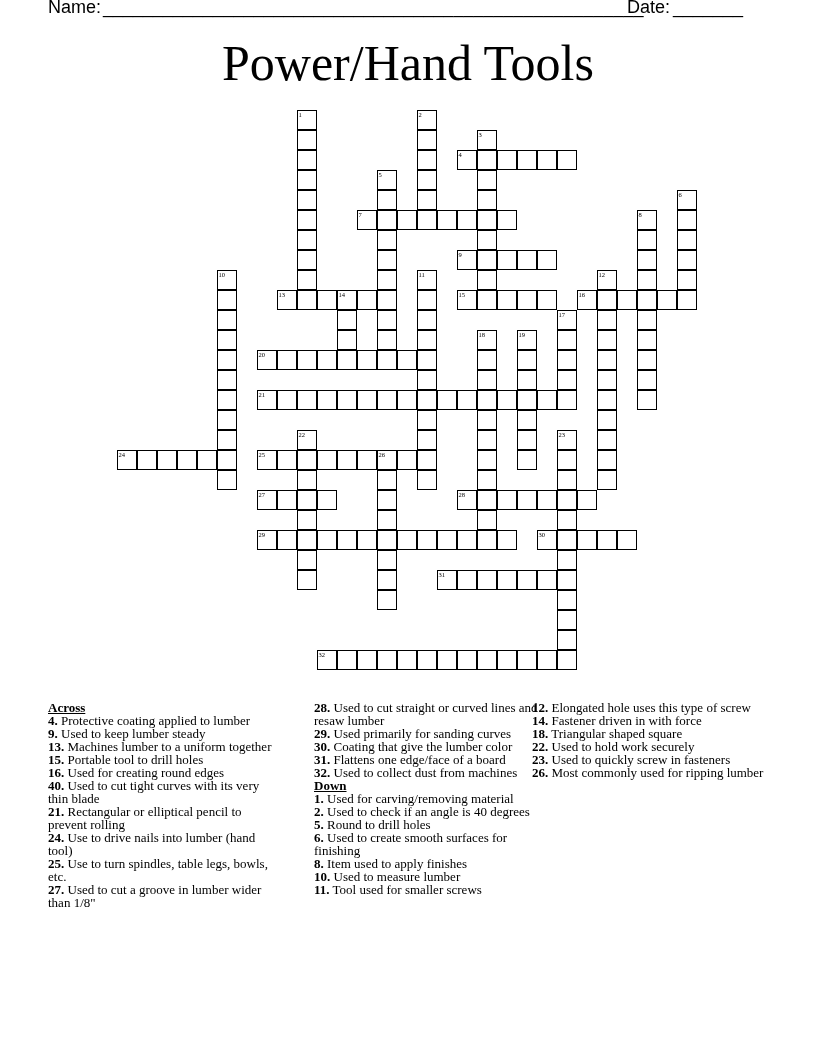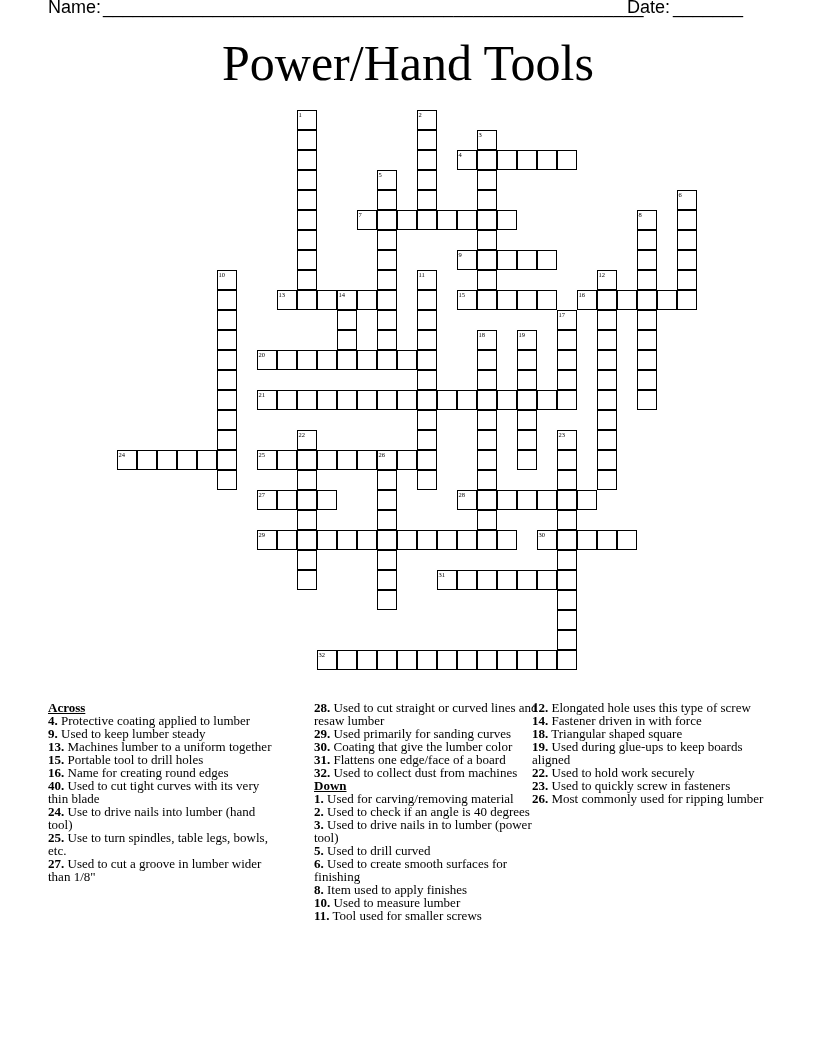--- a/index.html
+++ b/index.html
@@ -348,50 +348,49 @@
     <div class="cell" style="left: 420px; top: 540px;"></div>
   </div>
 
 <div class="clues col1">
   <span class="heading">Across</span>
   <div id="col1-list">
       <span class="clue"><b>4.</b><span> Protective coating applied to lumber</span></span>
       <span class="clue"><b>9.</b><span> Used to keep lumber steady</span></span>
       <span class="clue"><b>13.</b><span> Machines lumber to a uniform together</span></span>
       <span class="clue"><b>15.</b><span> Portable tool to drill holes</span></span>
-      <span class="clue"><b>16.</b><span> Name for creating round edges</span></span>
+      <span class="clue"><b>16.</b><span> Used for creating round edges</span></span>
       <span class="clue"><b>40.</b><span> Used to cut tight curves with its very thin blade</span></span>
+      <span class="clue"><b>21.</b><span> Rectangular or elliptical pencil to prevent rolling</span></span>
       <span class="clue"><b>24.</b><span> Use to drive nails into lumber (hand tool)</span></span>
       <span class="clue"><b>25.</b><span> Use to turn spindles, table legs, bowls, etc.</span></span>
       <span class="clue"><b>27.</b><span> Used to cut a groove in lumber wider than 1/8"</span></span>
     </div>
 </div>
 <div class="clues col2">
   <div id="col2-list-a">
       <span class="clue"><b>28.</b><span> Used to cut straight or curved lines and resaw lumber</span></span>
       <span class="clue"><b>29.</b><span> Used primarily for sanding curves</span></span>
       <span class="clue"><b>30.</b><span> Coating that give the lumber color</span></span>
       <span class="clue"><b>31.</b><span> Flattens one edge/face of a board</span></span>
       <span class="clue"><b>32.</b><span> Used to collect dust from machines</span></span>
     </div>
   <span class="heading">Down</span>
   <div id="col2-list-b">
       <span class="clue"><b>1.</b><span> Used for carving/removing material</span></span>
       <span class="clue"><b>2.</b><span> Used to check if an angle is 40 degrees</span></span>
-      <span class="clue"><b>3.</b><span> Used to drive nails in to lumber (power tool)</span></span>
-      <span class="clue"><b>5.</b><span> Used to drill curved</span></span>
+      <span class="clue"><b>5.</b><span> Round to drill holes</span></span>
       <span class="clue"><b>6.</b><span> Used to create smooth surfaces for finishing</span></span>
       <span class="clue"><b>8.</b><span> Item used to apply finishes</span></span>
       <span class="clue"><b>10.</b><span> Used to measure lumber</span></span>
       <span class="clue"><b>11.</b><span> Tool used for smaller screws</span></span>
     </div>
 </div>
 <div class="clues col3">
   <div id="col3-list">
       <span class="clue"><b>12.</b><span> Elongated hole uses this type of screw</span></span>
       <span class="clue"><b>14.</b><span> Fastener driven in with force</span></span>
       <span class="clue"><b>18.</b><span> Triangular shaped square</span></span>
-      <span class="clue"><b>19.</b><span> Used during glue-ups to keep boards aligned</span></span>
       <span class="clue"><b>22.</b><span> Used to hold work securely</span></span>
       <span class="clue"><b>23.</b><span> Used to quickly screw in fasteners</span></span>
       <span class="clue"><b>26.</b><span> Most commonly used for ripping lumber</span></span>
     </div>
 </div>
 
 </body></html>

